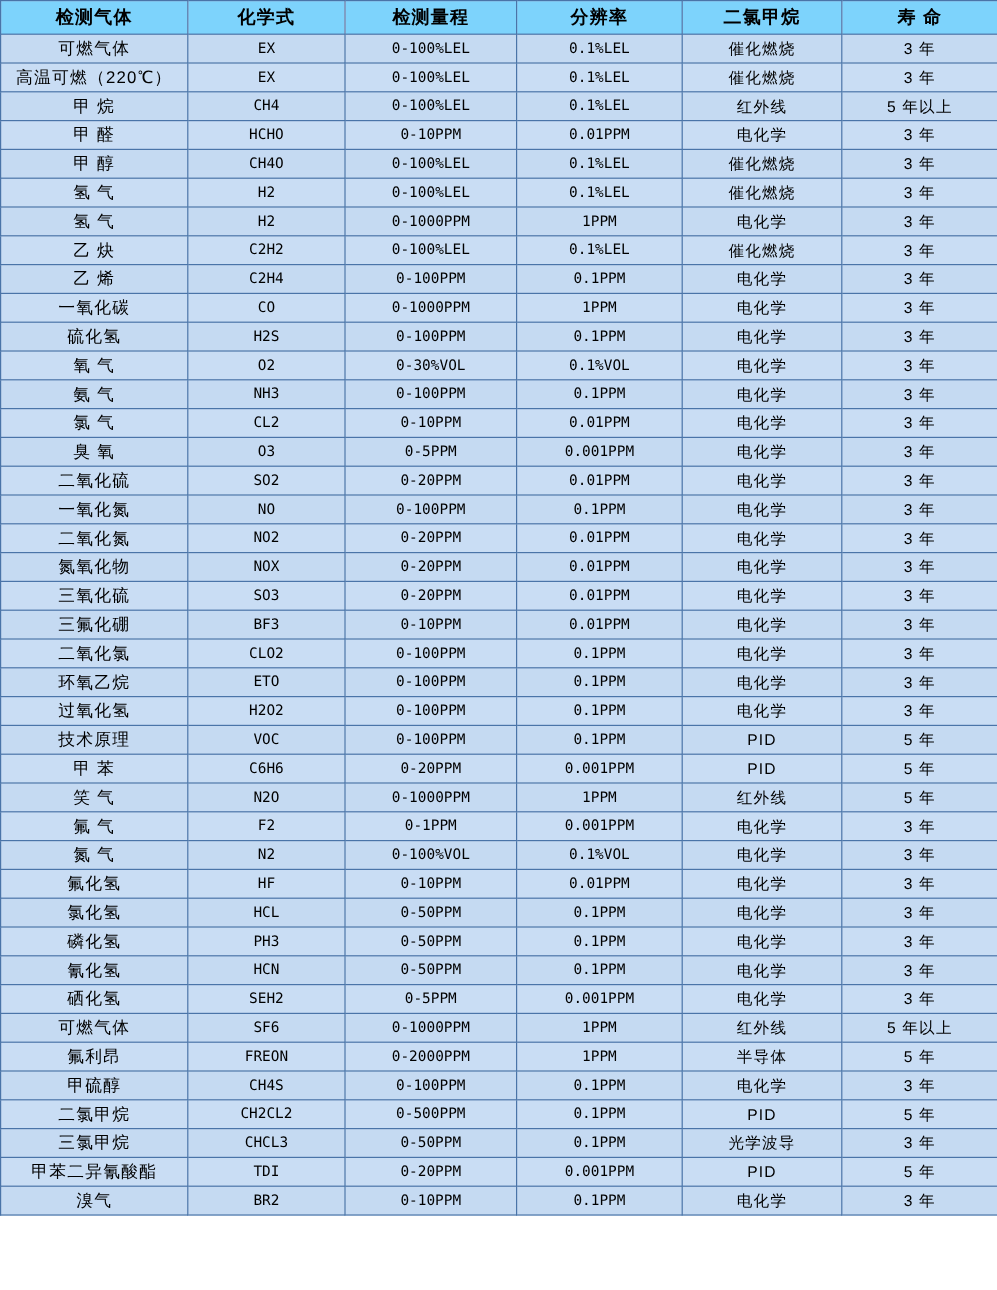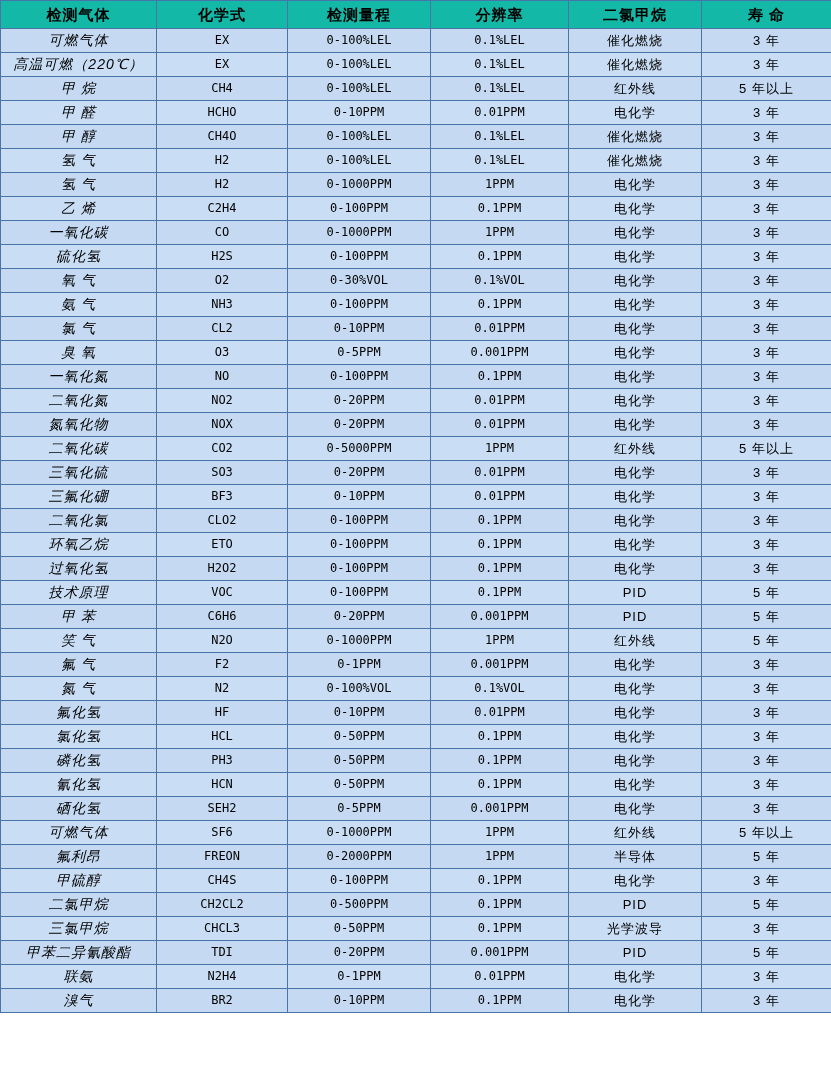--- a/index.html
+++ b/index.html
@@ -42,29 +42,28 @@
     line-height: 23px;
     white-space: nowrap;
     overflow: hidden;
   }
   table.gas-table thead th {
     height: 27px;
     line-height: 27px;
     font-weight: bold;
     font-size: 15px;
     letter-spacing: 1px;
-    background: #14b8a6;
+    background: #7dd3fc;
   }
   table.gas-table tbody td {
     font-size: 13px;
   }
   table.gas-table tbody td.col-name {
     font-size: 14px;
     letter-spacing: 1px;
-    font-style: italic;
   }
   table.gas-table tbody td.col-formula,
   table.gas-table tbody td.col-range,
   table.gas-table tbody td.col-res {
     font-family: "DejaVu Sans Mono", monospace;
     font-size: 12px;
     letter-spacing: 0px;
   }
   table.gas-table tbody td.col-principle,
   table.gas-table tbody td.col-life {
@@ -149,20 +148,28 @@
         </tr>
         <tr>
           <td class="col-name">氢 气</td>
           <td class="col-formula">H2</td>
           <td class="col-range">0-1000PPM</td>
           <td class="col-res">1PPM</td>
           <td class="col-principle">电化学</td>
           <td class="col-life">3 年</td>
         </tr>
         <tr>
+          <td class="col-name">乙 炔</td>
+          <td class="col-formula">C2H2</td>
+          <td class="col-range">0-100%LEL</td>
+          <td class="col-res">0.1%LEL</td>
+          <td class="col-principle">催化燃烧</td>
+          <td class="col-life">3 年</td>
+        </tr>
+        <tr>
           <td class="col-name">乙 烯</td>
           <td class="col-formula">C2H4</td>
           <td class="col-range">0-100PPM</td>
           <td class="col-res">0.1PPM</td>
           <td class="col-principle">电化学</td>
           <td class="col-life">3 年</td>
         </tr>
         <tr>
           <td class="col-name">一氧化碳</td>
           <td class="col-formula">CO</td>
@@ -205,20 +212,28 @@
         </tr>
         <tr>
           <td class="col-name">臭 氧</td>
           <td class="col-formula">O3</td>
           <td class="col-range">0-5PPM</td>
           <td class="col-res">0.001PPM</td>
           <td class="col-principle">电化学</td>
           <td class="col-life">3 年</td>
         </tr>
         <tr>
+          <td class="col-name">二氧化硫</td>
+          <td class="col-formula">SO2</td>
+          <td class="col-range">0-20PPM</td>
+          <td class="col-res">0.01PPM</td>
+          <td class="col-principle">电化学</td>
+          <td class="col-life">3 年</td>
+        </tr>
+        <tr>
           <td class="col-name">一氧化氮</td>
           <td class="col-formula">NO</td>
           <td class="col-range">0-100PPM</td>
           <td class="col-res">0.1PPM</td>
           <td class="col-principle">电化学</td>
           <td class="col-life">3 年</td>
         </tr>
         <tr>
           <td class="col-name">二氧化氮</td>
           <td class="col-formula">NO2</td>
@@ -227,28 +242,20 @@
           <td class="col-principle">电化学</td>
           <td class="col-life">3 年</td>
         </tr>
         <tr>
           <td class="col-name">氮氧化物</td>
           <td class="col-formula">NOX</td>
           <td class="col-range">0-20PPM</td>
           <td class="col-res">0.01PPM</td>
           <td class="col-principle">电化学</td>
           <td class="col-life">3 年</td>
-        </tr>
-        <tr>
-          <td class="col-name">二氧化碳</td>
-          <td class="col-formula">CO2</td>
-          <td class="col-range">0-5000PPM</td>
-          <td class="col-res">1PPM</td>
-          <td class="col-principle">红外线</td>
-          <td class="col-life">5 年以上</td>
         </tr>
         <tr>
           <td class="col-name">三氧化硫</td>
           <td class="col-formula">SO3</td>
           <td class="col-range">0-20PPM</td>
           <td class="col-res">0.01PPM</td>
           <td class="col-principle">电化学</td>
           <td class="col-life">3 年</td>
         </tr>
         <tr>
@@ -405,28 +412,20 @@
         </tr>
         <tr>
           <td class="col-name">甲苯二异氰酸酯</td>
           <td class="col-formula">TDI</td>
           <td class="col-range">0-20PPM</td>
           <td class="col-res">0.001PPM</td>
           <td class="col-principle">PID</td>
           <td class="col-life">5 年</td>
         </tr>
         <tr>
-          <td class="col-name">联氨</td>
-          <td class="col-formula">N2H4</td>
-          <td class="col-range">0-1PPM</td>
-          <td class="col-res">0.01PPM</td>
-          <td class="col-principle">电化学</td>
-          <td class="col-life">3 年</td>
-        </tr>
-        <tr>
           <td class="col-name">溴气</td>
           <td class="col-formula">BR2</td>
           <td class="col-range">0-10PPM</td>
           <td class="col-res">0.1PPM</td>
           <td class="col-principle">电化学</td>
           <td class="col-life">3 年</td>
         </tr>
       </tbody>
   </table>
 </div>

